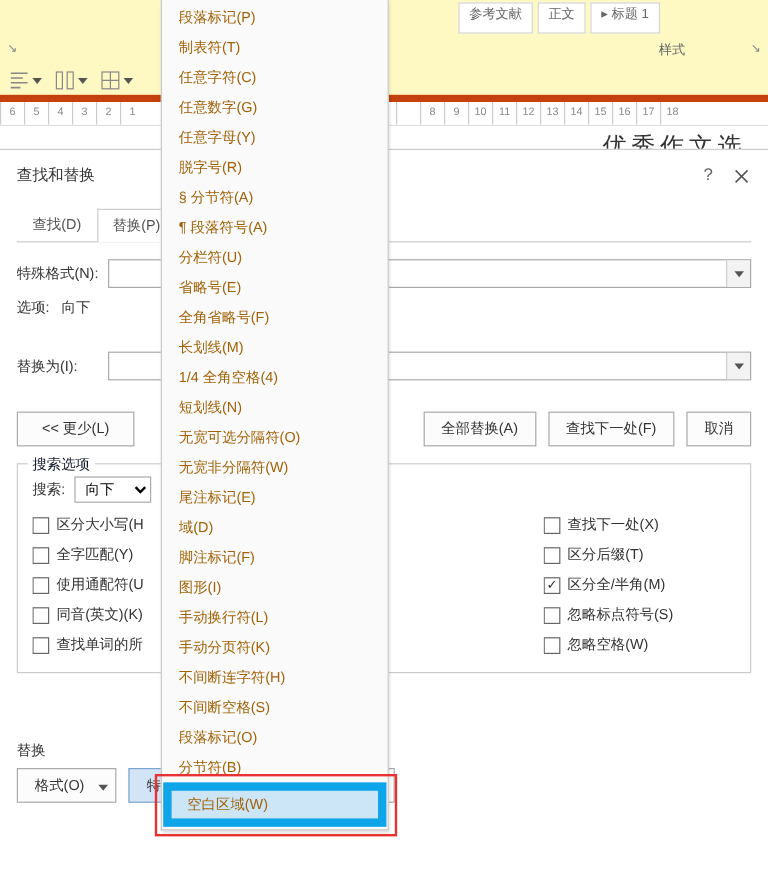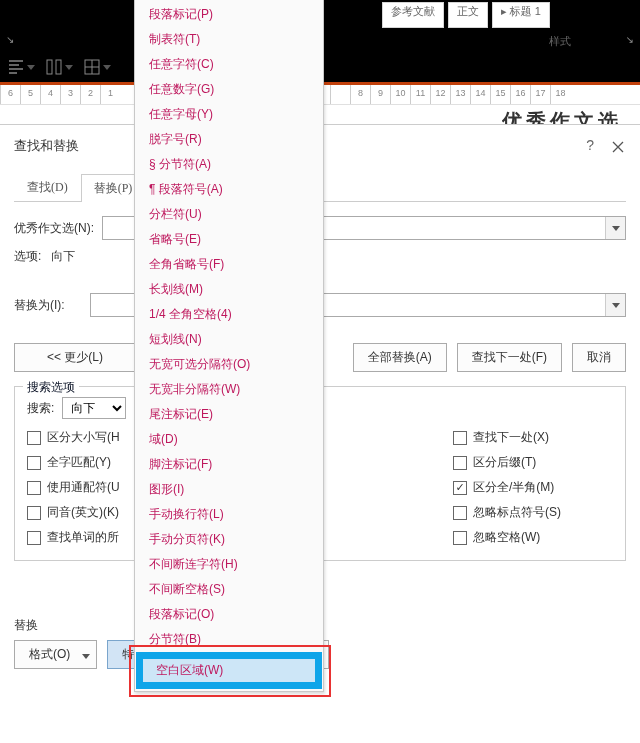--- a/index.html
+++ b/index.html
@@ -1,54 +1,54 @@
 <!DOCTYPE html>
 <html><head>
 <meta charset="utf-8">
 <style>
 * { box-sizing: border-box; margin: 0; padding: 0; font-family: "Microsoft YaHei", "Segoe UI", sans-serif; font-size: 12px; }
 body { background: #fff; width: 640px; height: 743px; overflow: hidden; position: relative; color: #333; }
 
-.bg-toolbar { position: absolute; top: 0; left: 0; right: 0; height: 85px; background: #000000; border-bottom: 3px solid #c2410c; }
+.bg-toolbar { position: absolute; top: 0; left: 0; right: 0; height: 85px; background: #fef9c3; border-bottom: 6px solid #c2410c; }
 .bg-styles-group { position: absolute; top: 0; right: 0; width: 260px; height: 30px; display: flex; gap: 4px; padding: 2px; }
 .style-pill { border: 1px solid #d5d5d5; padding: 1px 8px; font-size: 11px; color: #666; background: #fff; }
 .styles-label { position: absolute; top: 34px; right: 40px; font-size: 11px; color: #666; width: 80px; text-align: center; }
 .styles-expand { position: absolute; top: 34px; right: 0; font-size: 10px; color: #888; padding: 0 6px 4px 0; cursor: pointer; }
 
 .ribbon-icons { position: absolute; top: 54px; left: 4px; display: flex; gap: 4px; }
 .ribbon-icon { width: 34px; height: 26px; border: 1px solid transparent; display: flex; align-items: center; justify-content: center; color: #666; }
 .ribbon-icon svg { width: 18px; height: 18px; }
 .ribbon-expand-left { position: absolute; top: 34px; left: 0; font-size: 10px; color: #888; padding: 0 0 4px 6px; cursor: pointer; }
 
 .ruler { position: absolute; top: 85px; left: 0; right: 0; height: 20px; background: #fff; border-bottom: 1px solid #e0e0e0; display: flex; overflow: hidden; }
 .ruler-seg { width: 20px; border-left: 1px solid #ccc; font-size: 9px; color: #888; text-align: center; padding-top: 3px; position: relative; }
 .ruler-left { display: flex; }
 .ruler-right { display: flex; margin-left: 210px; }
 
-.title-far { position: absolute; top: 108px; right: 8px; font-size: 20px; font-weight: 700; letter-spacing: 4px; color: #333; white-space: nowrap; overflow: hidden; width: 130px; }
+.title-far { position: absolute; top: 108px; right: 8px; font-size: 20px; font-weight: 400; letter-spacing: 4px; color: #333; white-space: nowrap; overflow: hidden; width: 130px; }
 
 .dialog { position: absolute; top: 124px; left: 0; right: 0; bottom: 0; background: #fff; border-top: 1px solid #ccc; padding: 12px 14px; }
 .dlg-title { font-size: 13px; font-weight: 400; color: #333; }
 .dlg-help { position: absolute; top: 12px; right: 46px; font-size: 14px; color: #666; cursor: pointer; }
 .dlg-close { position: absolute; top: 10px; right: 10px; width: 24px; height: 24px; display: flex; align-items: center; justify-content: center; color: #666; cursor: pointer; }
 
 .tabs { margin-top: 18px; border-bottom: 1px solid #ccc; display: flex; }
-.tab { padding: 5px 12px; border: 1px solid transparent; border-bottom: none; font-size: 12px; color: #555; cursor: pointer; font-family: Liberation Serif, serif; }
+.tab { padding: 5px 12px; border: 1px solid transparent; border-bottom: none; font-size: 12px; color: #555; cursor: pointer; }
 .tab.active { border-color: #ccc; background: #fff; position: relative; top: 1px; }
 
 .field-row { display: flex; align-items: center; margin-top: 14px; gap: 8px; }
 .label { font-size: 12px; color: #333; min-width: 68px; }
 .combo { flex: 1; height: 24px; border: 1px solid #aaa; background: #fff; position: relative; }
 .combo-arrow { position: absolute; right: 0; top: 0; width: 20px; height: 22px; border-left: 1px solid #ccc; display: flex; align-items: center; justify-content: center; background: #f3f3f3; }
 
 .opt-row { display: flex; align-items: center; margin-top: 8px; gap: 10px; font-size: 12px; color: #333; }
 
 .btn-row { margin-top: 26px; display: flex; gap: 10px; }
 .btn { border: 1px solid #aaa; background: #fcfcfc; padding: 5px 14px; font-size: 12px; color: #333; cursor: pointer; white-space: nowrap; }
-.btn-less { padding: 5px 32px; }
+.btn-less { padding: 5px 20px; }
 
 .fieldset { border: 1px solid #ccc; margin-top: 14px; padding: 10px 12px 14px; position: relative; }
 .fieldset-legend { position: absolute; top: -8px; left: 8px; background: #fff; padding: 0 4px; font-size: 12px; color: #0f172a; }
 .search-row { display: flex; align-items: center; gap: 8px; }
 .select-small { border: 1px solid #aaa; height: 22px; width: 64px; padding: 0 4px; font-size: 12px; background: #fff; }
 
 .check-cols { display: flex; margin-top: 10px; }
 .check-col { display: flex; flex-direction: column; gap: 8px; }
 .col-left { width: 150px; }
 .col-right { margin-left: auto; width: 160px; }
@@ -59,21 +59,21 @@
 .bottom-sec { margin-top: 56px; }
 .bottom-label { font-size: 12px; color: #333; margin-bottom: 6px; }
 .bottom-btns { display: flex; gap: 10px; }
 .btn-drop { position: relative; padding-right: 26px; }
 .btn-drop .arrow { position: absolute; right: 6px; top: 50%; transform: translateY(-50%); }
 .btn-active { background: #d2e4f5; border-color: #7aa5cc; }
 .btn-disabled { color: #999; }
 
 
 .menu { position: absolute; top: 0; left: 134px; width: 190px; background: #fafafa; border: 1px solid #c8c8c8; border-top: none; box-shadow: 1px 2px 3px rgba(0,0,0,0.15); z-index: 100; padding: 2px 0; }
-.menu-item { padding: 4px 14px; font-size: 12px; color: #be185d; cursor: pointer; white-space: nowrap; }
+.menu-item { padding: 4px 14px; font-size: 12px; color: #a16207; cursor: pointer; white-space: nowrap; }
 .menu-item.highlight { background: #cde6f7; border: 7px solid #0ea5e9; margin: 0 1px; padding: 3px 13px; }
 
 .red-box { position: absolute; border: 2px solid #e83232; pointer-events: none; z-index: 200; }
 
 .triangle-down { width: 0; height: 0; border-left: 4px solid transparent; border-right: 4px solid transparent; border-top: 5px solid #555; display: inline-block; }
 </style>
 </head>
 <body>
 
 <div class="bg-toolbar">
@@ -145,21 +145,21 @@
         <path d="M2 2l10 10M12 2L2 12" stroke="#555" stroke-width="1.3"></path>
       </svg>
   </div>
 
   <div class="tabs">
     <div class="tab">查找(D)</div>
     <div class="tab active">替换(P)</div>
   </div>
 
   <div class="field-row">
-    <span class="label"><span>优秀作文选(N):</span></span>
+    <span class="label"><span>特殊格式(N):</span></span>
     <div class="combo">
       <div class="combo-arrow">
           <span class="triangle-down"></span>
         </div>
     </div>
   </div>
   <div class="opt-row">
     <span>选项:</span>
     <span>向下</span>
   </div>

